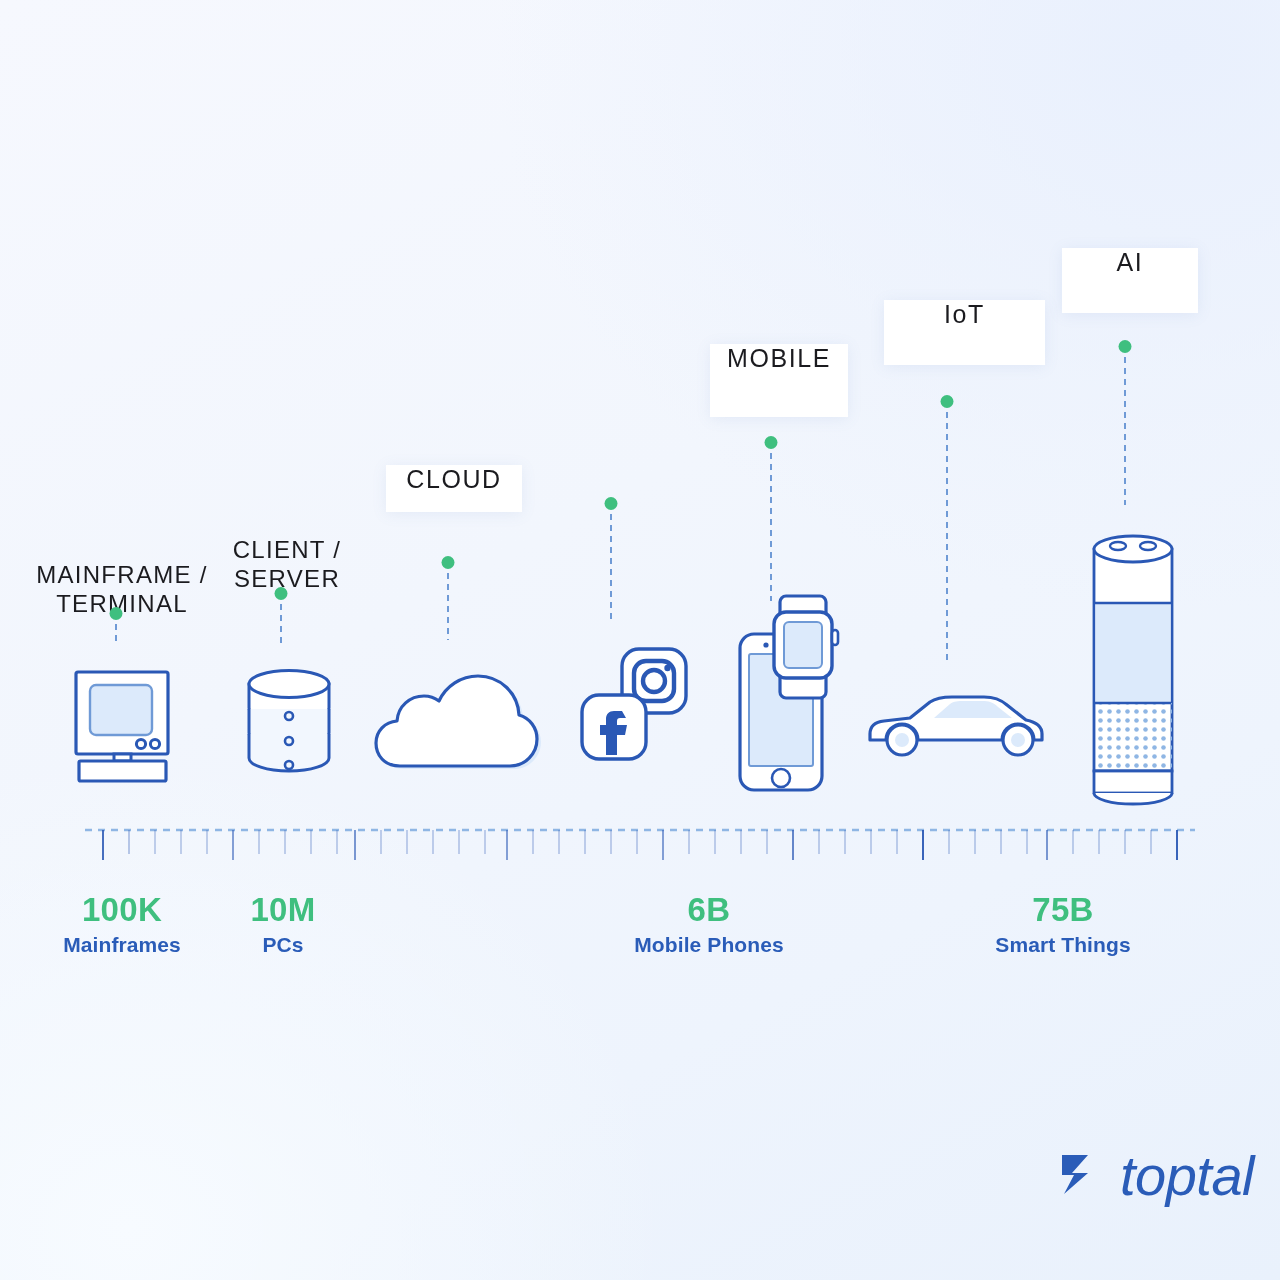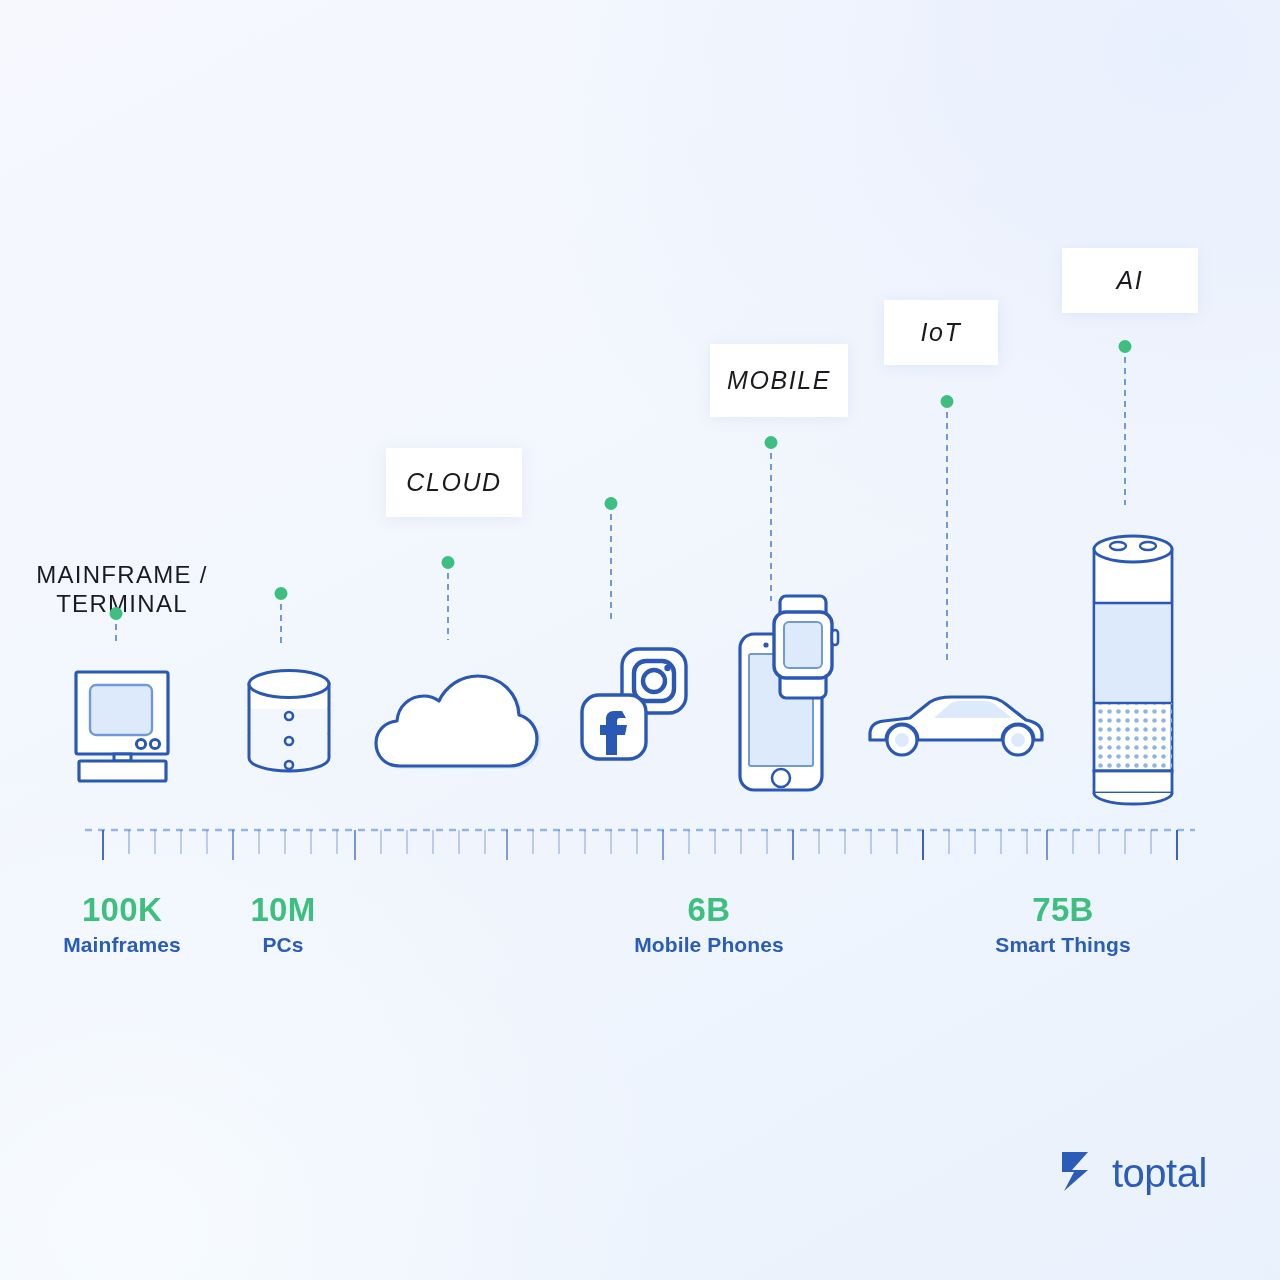--- a/index.html
+++ b/index.html
@@ -21,24 +21,22 @@
       radial-gradient(ellipse 1100px 900px at 92% 4%, #e9f0fd 0%, rgba(233,240,253,0) 62%),
       radial-gradient(ellipse 900px 800px at 10% 96%, #f7fbff 0%, rgba(247,251,255,0) 60%),
       linear-gradient(152deg, #f6f8fe 0%, #f2f6fd 42%, #eef4fd 72%, #e9f1fc 100%);
   }
 
   
   .era-box {
     position: absolute;
     background: #ffffff;
     display: flex;
-    align-items: center;
     justify-content: center;
     box-shadow: 0 2px 14px rgba(96,130,190,0.10);
-    font-style: italic;
   }
   .era-box .era-text {
     font-family: "Liberation Sans", sans-serif;
     font-size: 25px;
     font-weight: 400;
     letter-spacing: 1.6px;
     color: #1b1b1f;
     white-space: nowrap;
   }
 
@@ -122,49 +120,54 @@
 
   
   #logo {
     position: absolute;
     left: 1058px;
     top: 1148px;
     display: flex;
     align-items: center;
   }
   #logo .wordmark {
-    font-size: 40px;
+    font-size: 56px;
     font-weight: 400;
     color: #2a5cb8;
     letter-spacing: -0.5px;
     line-height: 1;
-    margin-left: 10px;
+    margin-left: 18px;
+    font-style: italic;
   }
 </style>
 </head>
 <body>
 
 <div id="stage">
 
   <div class="era-plain" style="left:22px; top:533px; width:200px;">
     <span>MAINFRAME /
 TERMINAL</span>
   </div>
 
-
-  <div class="era-box" style="left:386px; top:448px; width:136px; height:69px;">
+  <div class="era-plain" style="left:197px; top:508px; width:180px;">
+    <span>CLIENT /
+SERVER</span>
+  </div>
+
+  <div class="era-box" style="left:386px; top:465px; width:136px; height:47px;">
     <span class="era-text">CLOUD</span>
   </div>
 
 
   <div class="era-box" style="left:710px; top:344px; width:138px; height:73px;">
     <span class="era-text">MOBILE</span>
   </div>
 
-  <div class="era-box" style="left:884px; top:300px; width:114px; height:65px;">
+  <div class="era-box" style="left:884px; top:300px; width:161px; height:65px;">
     <span class="era-text">IoT</span>
   </div>
 
   <div class="era-box" style="left:1062px; top:248px; width:136px; height:65px;">
     <span class="era-text">AI</span>
   </div>
 
   <div class="connector" style="left:115px; top:607px; height:38px;">
     <span class="dot"></span>
     <span class="stem"></span>

